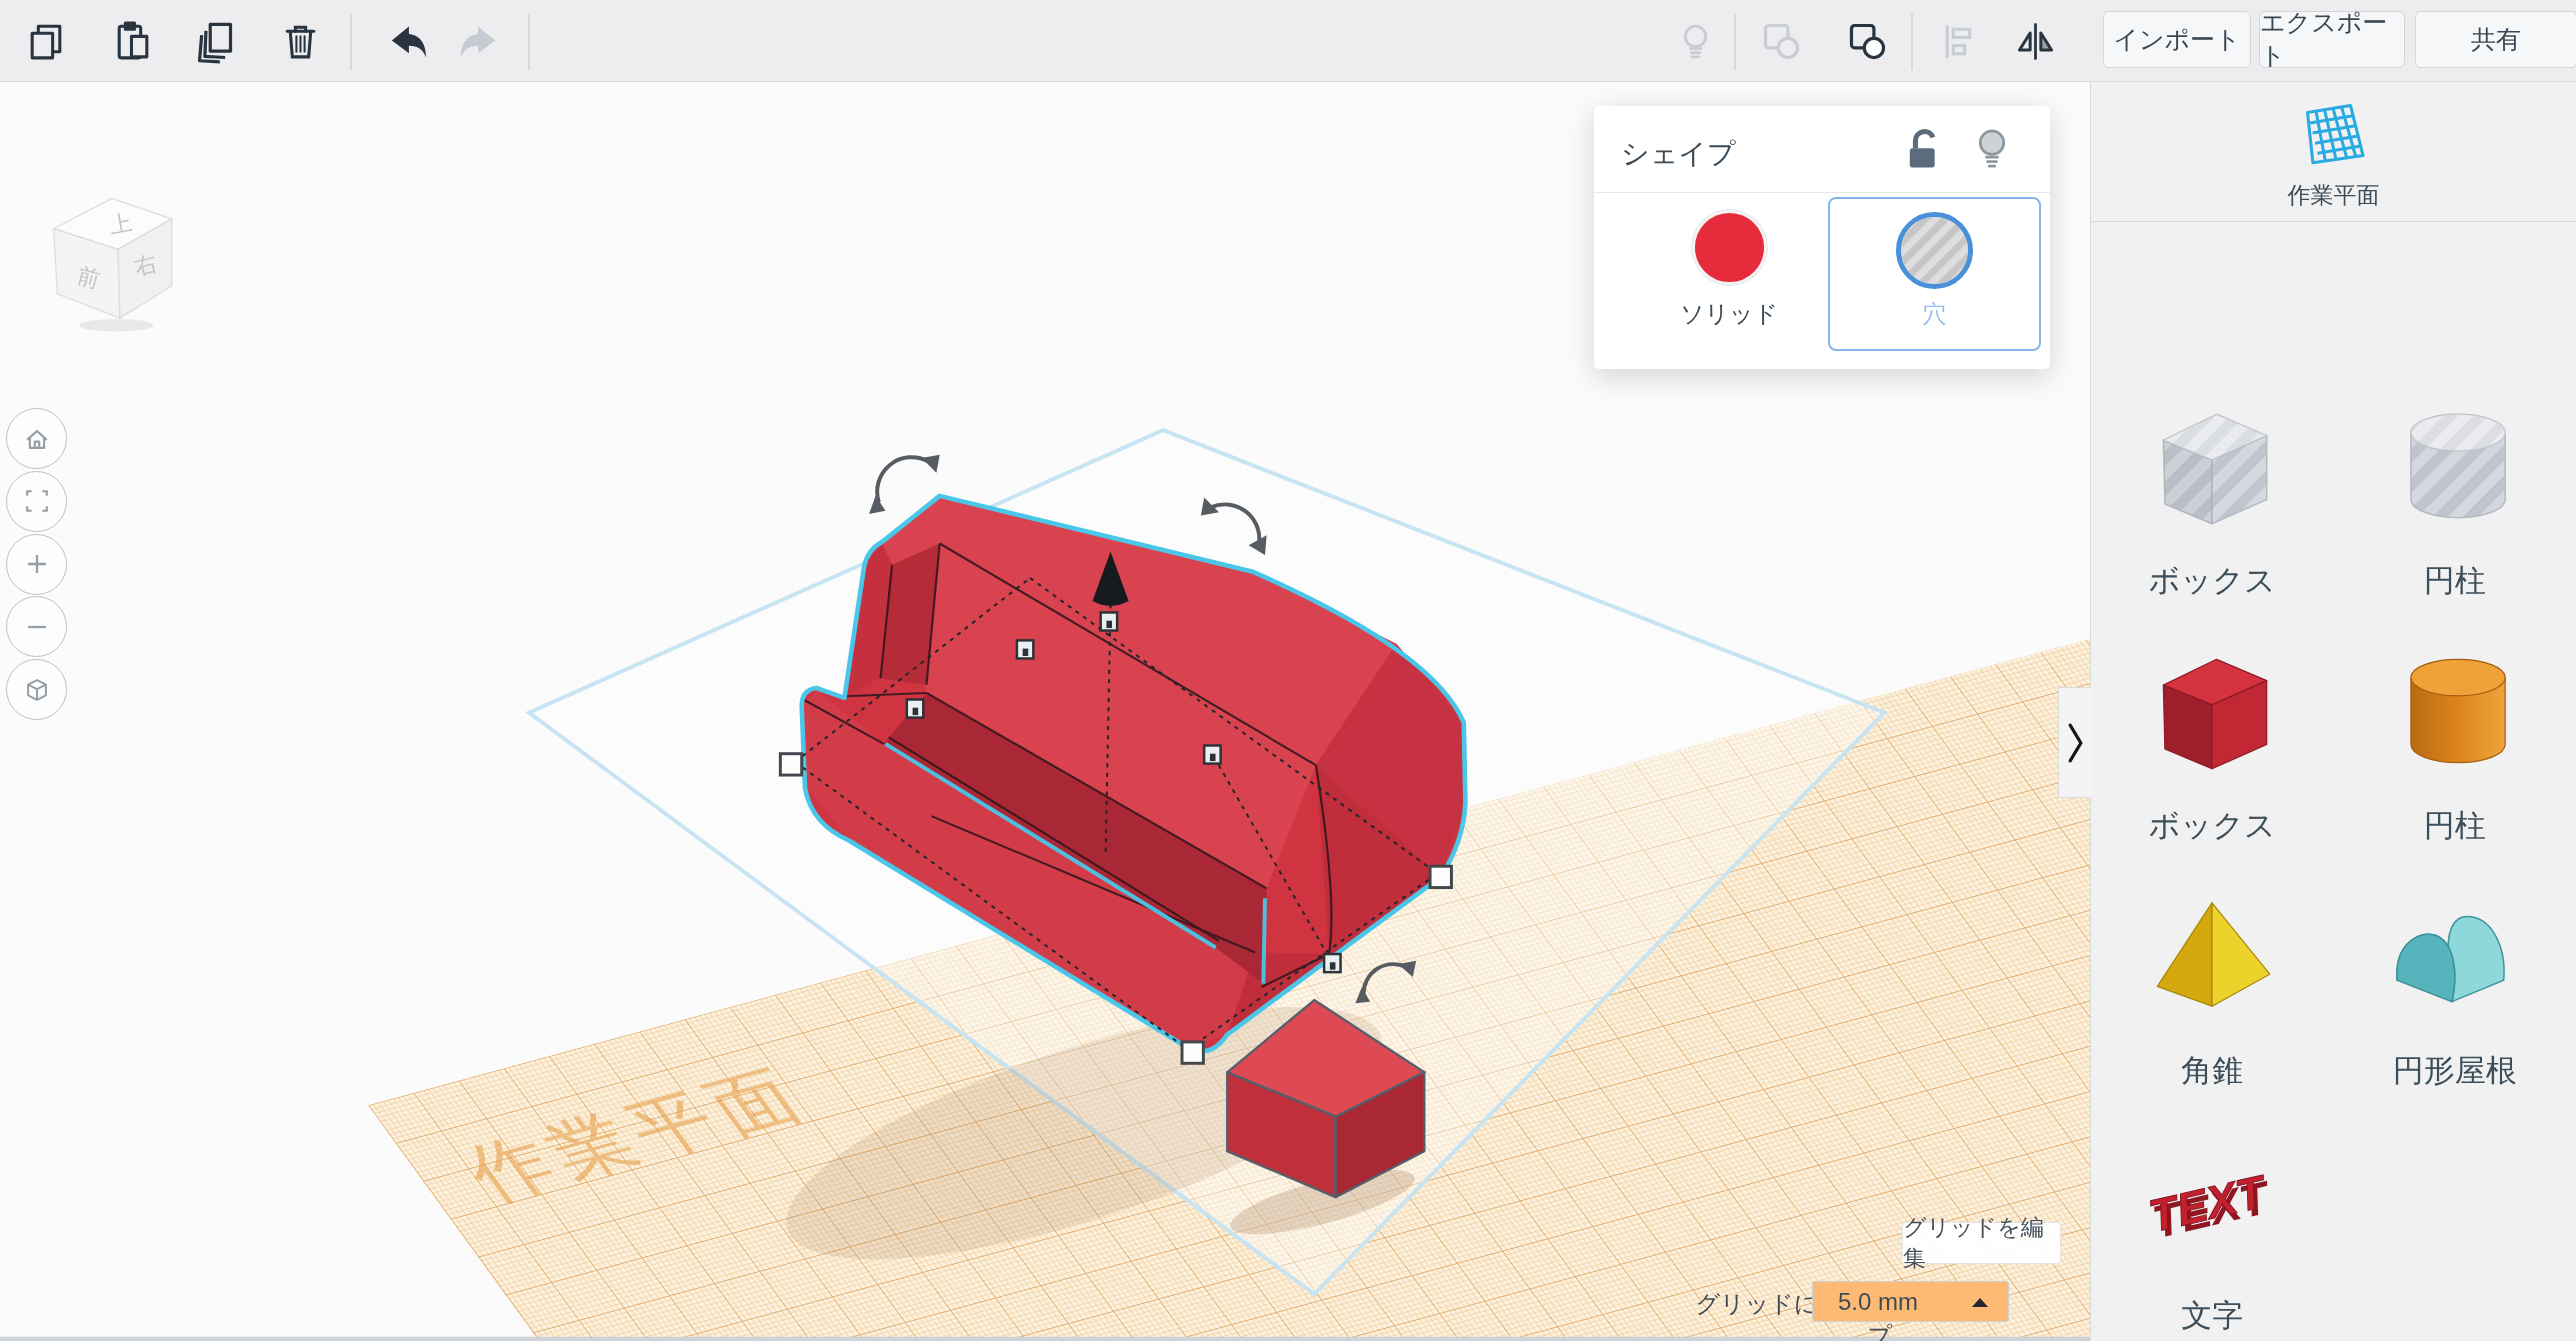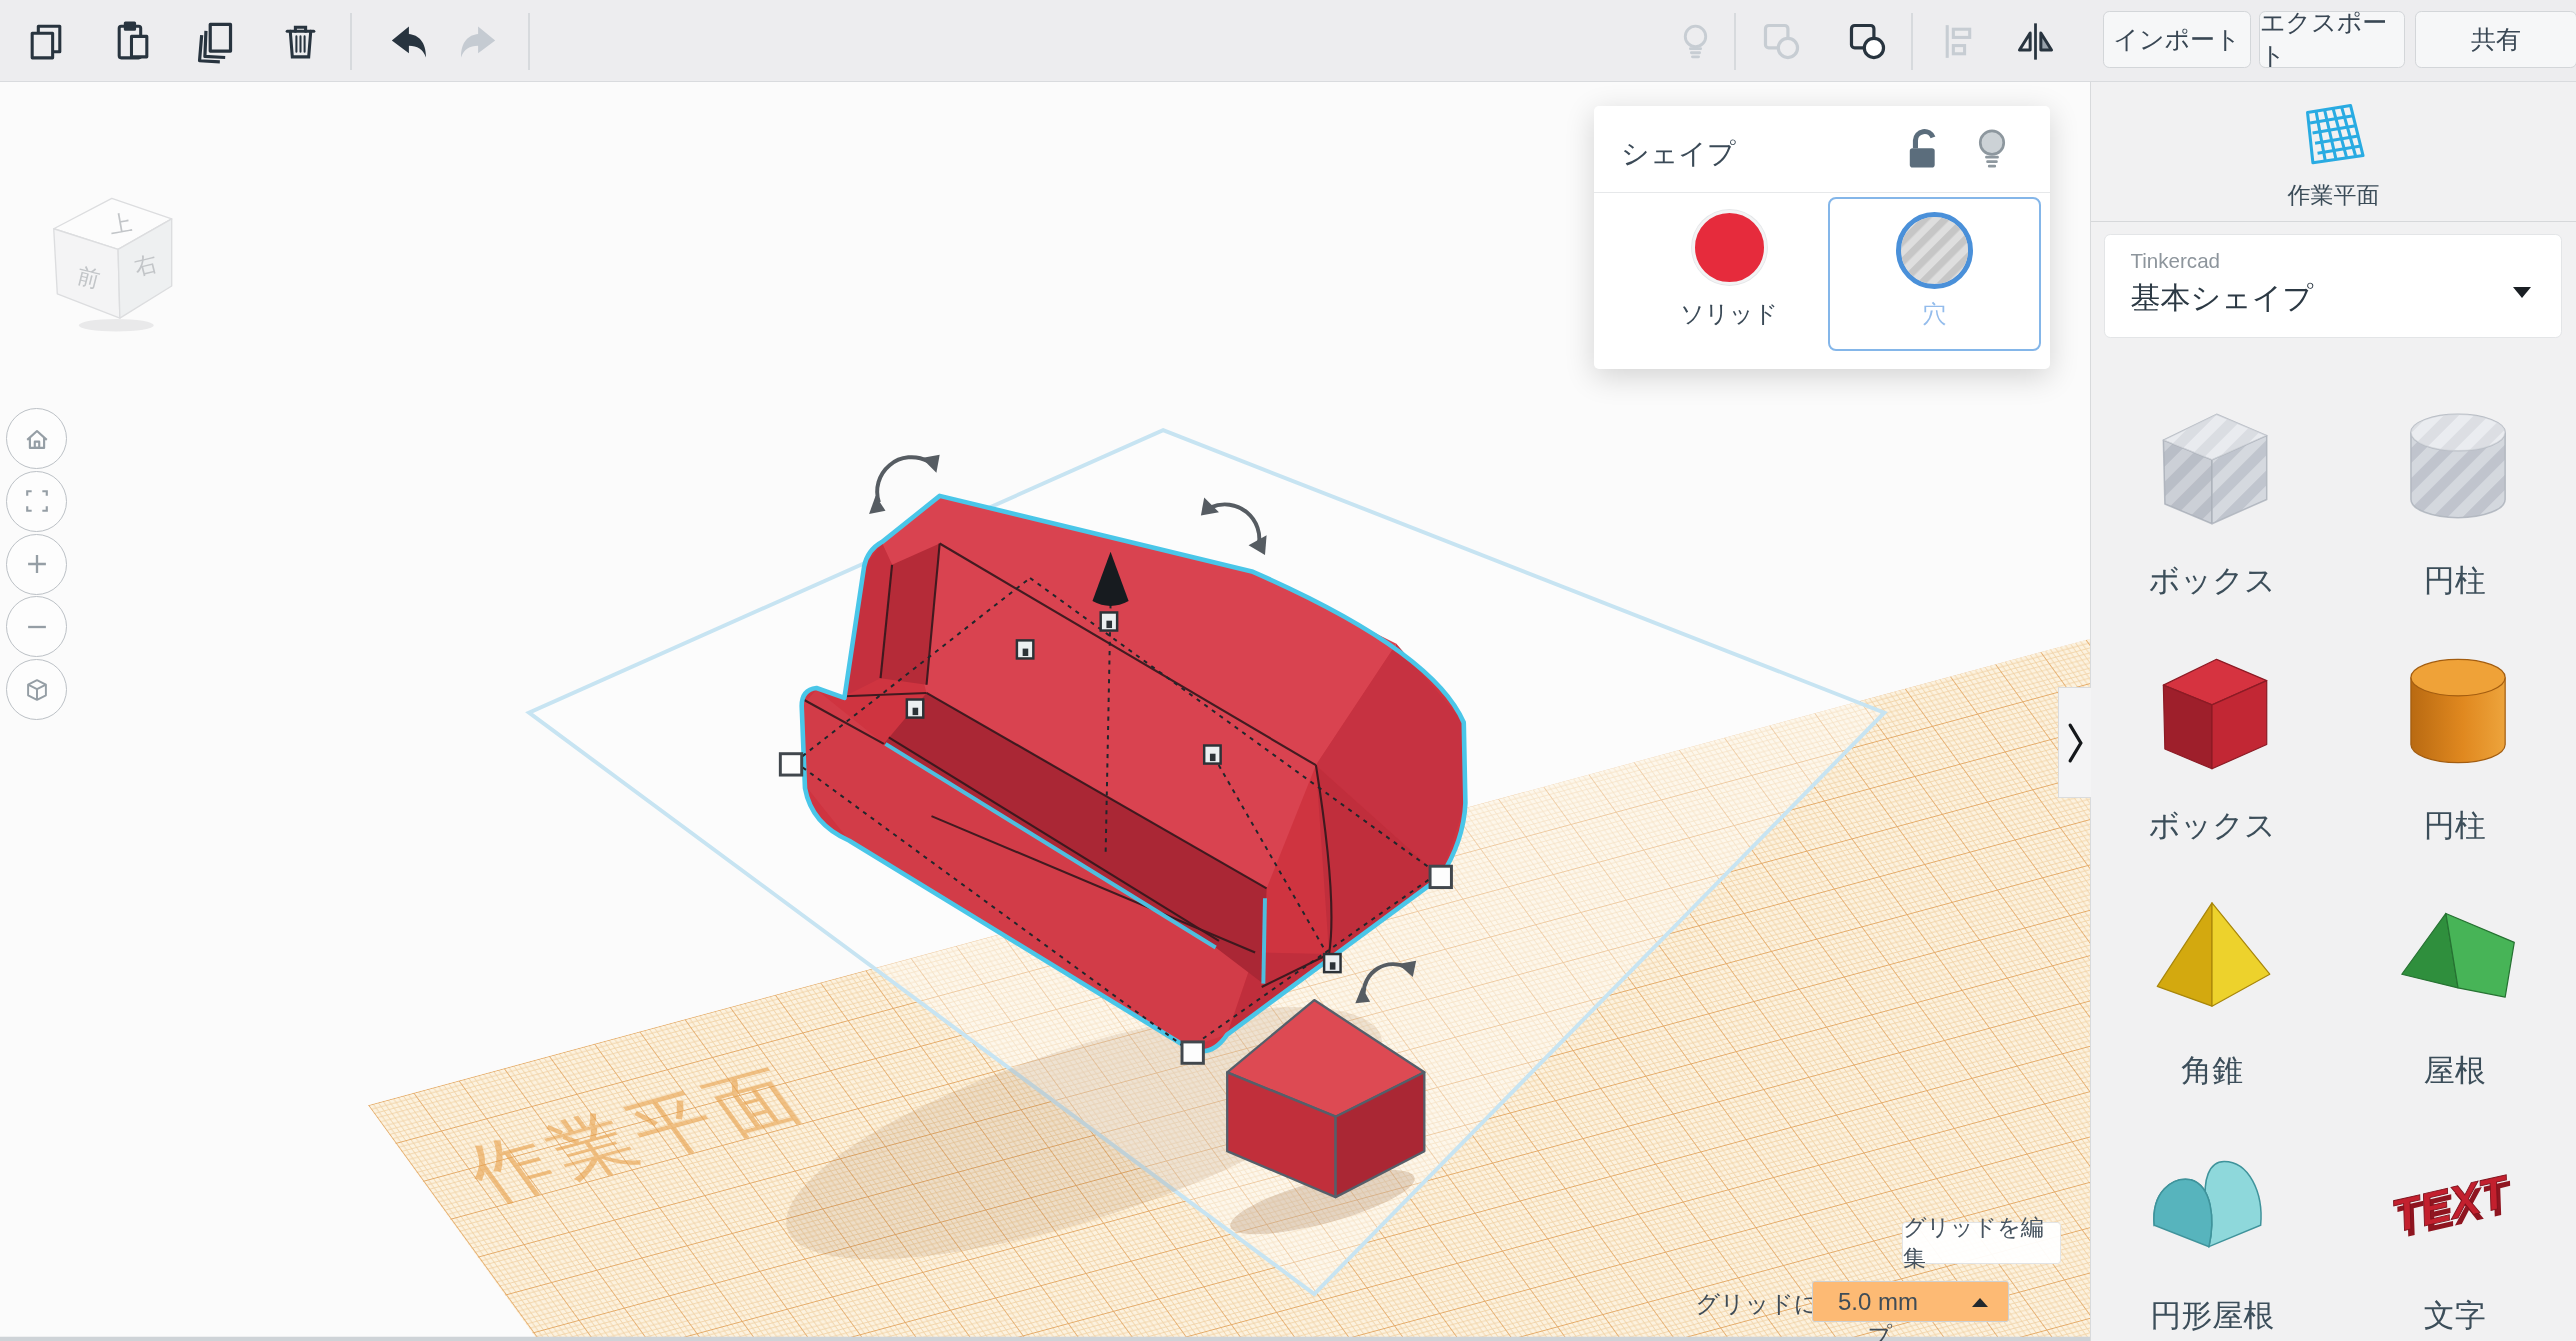--- a/index.html
+++ b/index.html
@@ -376,25 +376,20 @@
       <svg width="77" height="70" viewBox="0 0 86 78" fill="none" stroke="#29abe2" stroke-width="3.4" stroke-linejoin="round">
         <polygon points="14,14 62,6 76,62 20,70"></polygon>
         <path d="M23.5,12.4 L34,68.6 M33,10.8 L46,67 M42.5,9.2 L58,65.3 M52,7.6 L68,63.6"></path>
         <path d="M16.8,25.5 L64.9,17.4 M19.6,36.8 L67.7,28.7 M22.4,48.1 L70.5,40 M25.2,59.4 L73.3,51.3"></path>
       </svg>
       <div class="lbl">作業平面</div>
     </div>
   </div>
   <div class="panel-div"></div>
 
-  <div class="coll-card">
-    <div class="coll-brand">Tinkercad</div>
-    <div class="coll-name">基本シェイプ</div>
-    <div class="coll-caret"></div>
-  </div>
 
   <div class="gallery">
     <svg width="0" height="0" style="position:absolute">
       <defs>
         <pattern id="gs" width="14" height="14" patternUnits="userSpaceOnUse" patternTransform="rotate(45)">
           <rect width="14" height="14" fill="#dfe2e8"></rect>
             <rect width="7" height="14" fill="#c9cdd5"></rect>
         </pattern>
         <linearGradient id="lgor" x1="0" y1="0" x2="1" y2="0">
           <stop offset="0" stop-color="#b96a12"></stop>
@@ -450,29 +445,20 @@
     <div class="tile">
       <svg width="152" height="152" viewBox="0 0 100 100">
         <g stroke="#a8860a" stroke-width="0.8" stroke-linejoin="round">
           <polygon points="50,15 14,70 50,83" fill="#d3a90f"></polygon>
           <polygon points="50,15 50,83 88,62" fill="#edd22c"></polygon>
         </g>
       </svg>
       <div class="lbl">角錐</div>
     </div>
 
-    <div class="tile">
-      <svg width="152" height="152" viewBox="0 0 100 100">
-        <g stroke="#267232" stroke-width="0.8" stroke-linejoin="round">
-          <polygon points="44,22 15,62 52,71" fill="#2f8f3d"></polygon>
-          <polygon points="44,22 89,41 83,77 52,71" fill="#47b457"></polygon>
-        </g>
-      </svg>
-      <div class="lbl">屋根</div>
-    </div>
 
     <div class="tile">
       <svg width="152" height="152" viewBox="0 0 100 100">
         <path d="M12,66 C10,44 24,34 36,36 C50,40 52,62 48,80 L82,66 C84,44 74,24 58,24 C48,24 44,36 46,52 Z" fill="#8ed8db" stroke="#3f939b" stroke-width="1"></path>
         <path d="M12,66 C10,44 24,34 36,36 C50,40 52,62 48,80 Z" fill="#57b4bd" stroke="#3f939b" stroke-width="1"></path>
       </svg>
       <div class="lbl">円形屋根</div>
     </div>
 
     <div class="tile">

